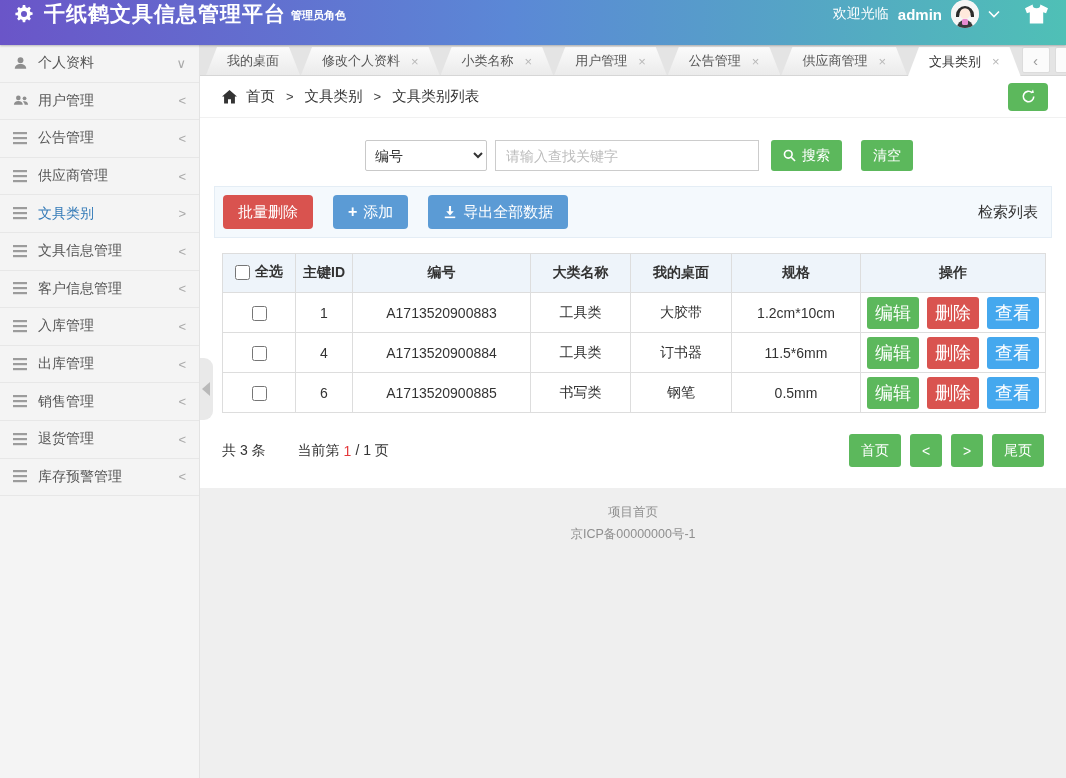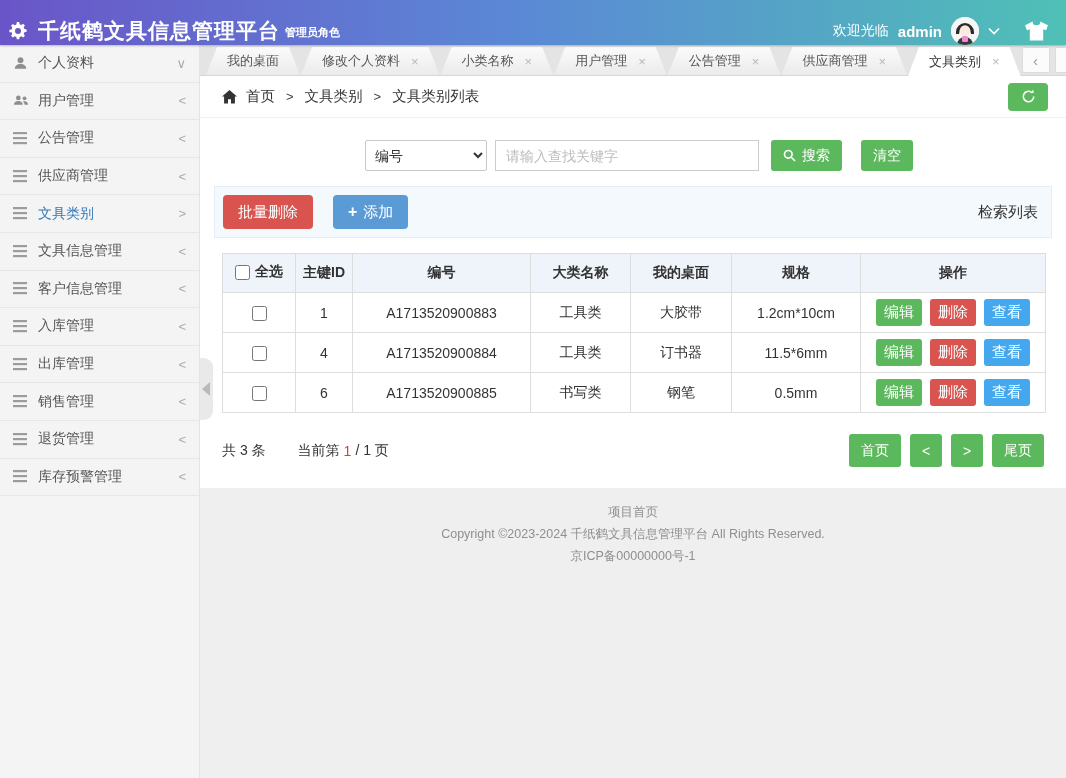--- a/index.html
+++ b/index.html
@@ -2,22 +2,22 @@
 <html><head>
 <meta charset="utf-8">
 <style>
   * { box-sizing: border-box; margin: 0; padding: 0; }
   html,body { width:1066px; height:778px; overflow:hidden; }
   body { font-family:"Liberation Sans","DejaVu Sans",sans-serif; background:#fff; }
 
   .screen { width:1066px; height:778px; display:flex; flex-direction:column; }
 
   
-  .app-header { flex:0 0 45px; display:flex; align-items:flex-end; justify-content:space-between;
-    padding:0 18px 0 8px; color:#fff;
+  .app-header { flex:0 0 45px; display:flex; align-items:flex-start; justify-content:space-between;
+    padding:0 18px 0 14px; color:#fff;
     background:linear-gradient(90deg,#6a55c8 0%,#5b88d6 48%,#4fc0b6 100%);
     box-shadow:0 1px 2px rgba(0,0,0,.25); position:relative; z-index:10; }
   .brand { display:flex; align-items:center; }
   .brand-title { font-size:21px; font-weight:bold; letter-spacing:1px; margin-left:10px; }
   .brand-role { font-size:11px; font-weight:bold; margin-left:5px; align-self:flex-end; padding-bottom:5px; }
   .userbox { display:flex; align-items:center; gap:9px; font-size:14px; }
   .username { font-weight:bold; font-size:15px; }
   .avatar { width:28px; height:28px; border-radius:50%; overflow:hidden; background:#f3f3f3; flex:0 0 28px; cursor:pointer; }
   .tshirt { margin-left:16px; cursor:pointer; display:flex; }
 
@@ -88,21 +88,21 @@
   .toolbar-title { margin-left:auto; font-size:15px; color:#333; padding-right:3px; }
 
   table.grid { margin:15px 0 0 22px; width:823px; border-collapse:collapse; table-layout:fixed;
     font-size:14px; color:#333; background:#fff; }
   .grid th, .grid td { border:1px solid #ddd; text-align:center; overflow:hidden; white-space:nowrap; }
   .grid thead th { background:#eef4fa; font-weight:bold; height:39px; }
   .grid td { height:40px; }
   .grid input[type=checkbox] { width:15px; height:15px; vertical-align:middle; cursor:pointer; }
   .selall { display:inline-flex; align-items:center; gap:5px; justify-content:space-between; }
   .c1{width:73px}.c2{width:57px}.c3{width:178px}.c4{width:100px}.c5{width:101px}.c6{width:129px}.c7{width:185px}
-  .mini-btn { display:inline-block; padding:4px 8px; border-radius:3px; color:#fff; font-size:15px;
+  .mini-btn { display:inline-block; padding:4px 8px; border-radius:3px; color:#fff; font-size:18px;
     border:none; margin:0 2px; cursor:pointer; font-family:inherit; }
   .mini-edit { background:#5cb85c; } .mini-del { background:#d9534f; } .mini-view { background:#45a8ee; }
 
   .pagerow { margin:21px 22px 0; display:flex; align-items:center; font-size:14px; color:#333; }
   .cur-label { margin-left:32px; }
   .red-page { color:#e4393c; margin:0 4px; }
   .page-btns { margin-left:auto; display:flex; gap:9px; }
   .page-btn { min-width:32px; height:33px; background:#5cb85c; color:#fff; border:none;
     border-radius:3px; font-size:14px; padding:0 12px; cursor:pointer; font-family:inherit; }
   .page-btn.sq { padding:0; width:32px; }
@@ -372,20 +372,29 @@
           </button>
         </div>
 
         <div class="toolbar">
           <button class="btn-lg btn-danger">
             <span>批量删除</span>
           </button>
           <button class="btn-lg btn-blue ml20">
             <span class="plus-glyph">+</span>
             <span>添加</span>
+          </button>
+          <button class="btn-lg btn-blue ml20">
+            <span style="display:flex;">
+                <svg width="14" height="14" viewBox="0 0 16 16" fill="#fff">
+                  <path d="M6.8 1h2.4v6h3.1L8 12 3.7 7h3.1z"></path>
+                  <path d="M2 13.2h12V15H2z"></path>
+                </svg>
+              </span>
+            <span>导出全部数据</span>
           </button>
           <span class="toolbar-title">检索列表</span>
         </div>
 
         <table class="grid">
           <colgroup>
             <col class="c1">
               <col class="c2">
               <col class="c3">
               <col class="c4">
@@ -462,19 +471,18 @@
             <button class="page-btn sq">&lt;</button>
             <button class="page-btn sq">&gt;</button>
             <button class="page-btn">尾页</button>
           </div>
         </div>
 
       </div>
 
       <div class="page-footer">
         <div>项目首页</div>
-        <div>Copyright ©2023-2024 千纸鹤文具信息管理平台 All Rights Reserved.</div>
         <div>京ICP备00000000号-1</div>
       </div>
 
     </div>
   </div>
 </div>
 
 </body></html>

